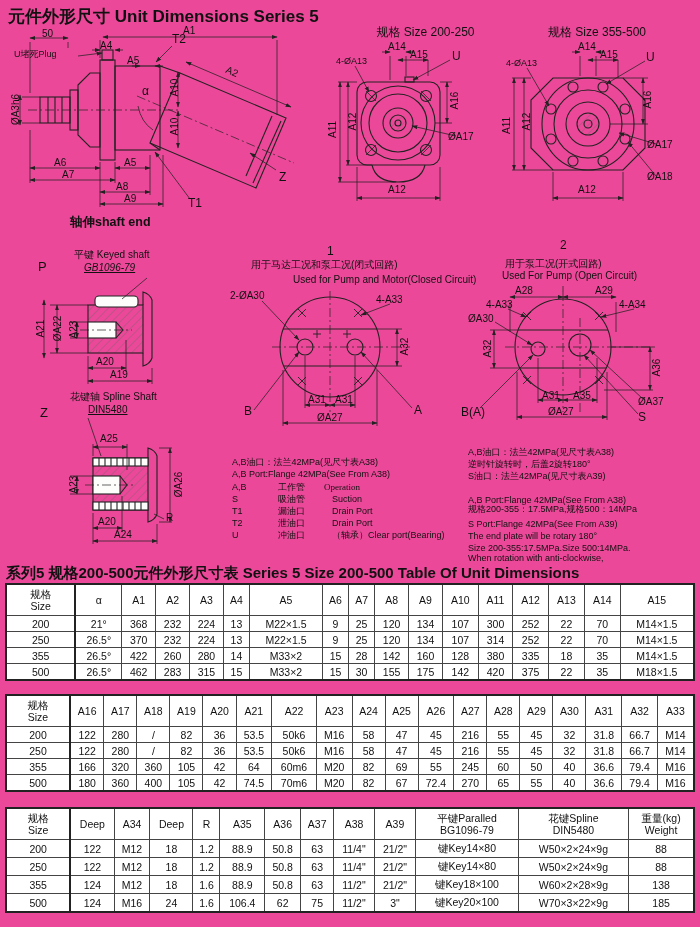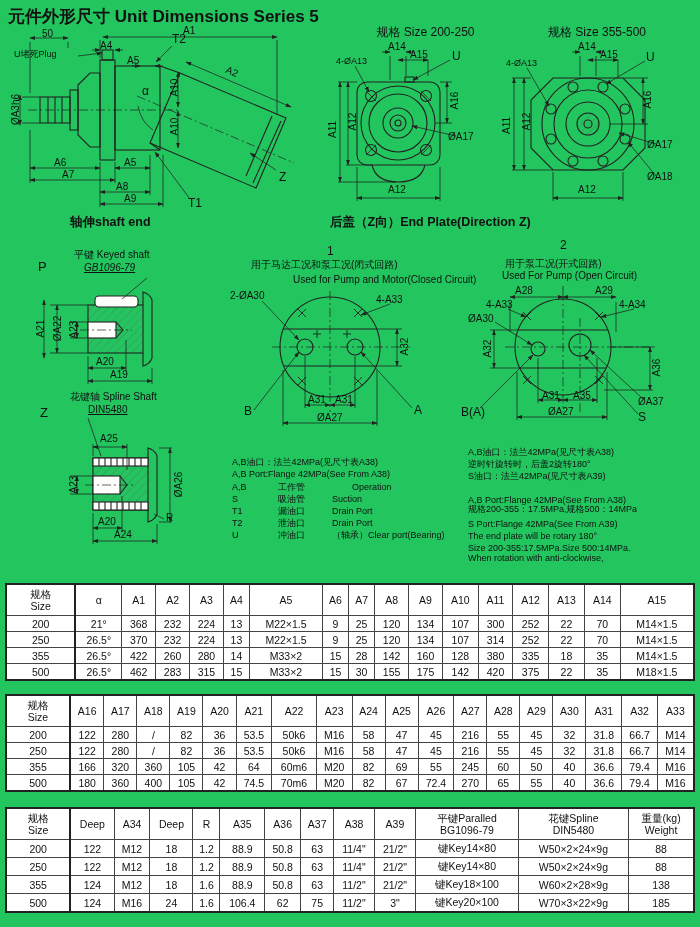--- a/index.html
+++ b/index.html
@@ -1,16 +1,16 @@
 <!DOCTYPE html>
 <html><head>
 <meta charset="utf-8">
 <style>
   html,body{margin:0;padding:0;background:#e8e8e8;}
-  #page{position:relative;width:700px;height:927px;background:#22c55e;font-family:"Liberation Sans",sans-serif;color:#111;overflow:hidden;}
+  #page{position:relative;width:700px;height:927px;background:#ec4899;font-family:"Liberation Sans",sans-serif;color:#111;overflow:hidden;}
   #linework{position:absolute;left:0;top:0;}
   .lb{position:absolute;font-size:10px;white-space:nowrap;color:#111;line-height:11px;}
   .rot{transform:rotate(-90deg);transform-origin:center;width:34px;text-align:center;}
   .rot23{transform:rotate(23deg);transform-origin:center;}
   .big{font-size:12px;}
   .sm{font-size:9px;}
   .tt{font-size:12px;text-align:center;}
   .cap{font-weight:bold;font-size:12.5px;text-align:left;}
   .und{text-decoration:underline;}
   #page-title{position:absolute;left:8px;top:5px;font-size:17px;font-weight:bold;}
@@ -329,20 +329,21 @@
   <line x1="611" y1="347" x2="653" y2="347"></line>
         <line x1="604" y1="390" x2="653" y2="390"></line>
   <line x1="650" y1="347" x2="650" y2="390" marker-start="url(#ar)" marker-end="url(#ar)"></line>
   <line x1="643" y1="399" x2="590" y2="350" marker-end="url(#ar)"></line>
   <line x1="638" y1="414" x2="584" y2="355" marker-end="url(#ar)"></line>
   <line x1="480" y1="408" x2="533" y2="355" marker-end="url(#ar)"></line>
 </g>
 </svg>
 
 <div id="page-title">元件外形尺寸 Unit Dimensions Series 5</div>
+<div id="section-title">系列5 规格200-500元件外形尺寸表 Series 5 Size 200-500 Table Of Unit Dimensions</div>
 
 <div class="lb" style="left:42px;top:28px;">50</div>
 <div class="lb" style="left:183px;top:25px;">A1</div>
 <div class="lb" style="left:100px;top:40px;">A4</div>
 <div class="lb" style="left:127px;top:55px;">A5</div>
 <div class="lb big" style="left:172px;top:34px;">T2</div>
 <div class="lb rot23" style="left:226px;top:66px;">A2</div>
 <div class="lb sm" style="left:14px;top:49px;">U堵死Plug</div>
 <div class="lb rot" style="left:-2px;top:104px;">ØA3h6</div>
 <div class="lb big" style="left:142px;top:86px;">α</div>
@@ -360,21 +361,20 @@
 <div class="lb tt" style="left:343px;top:27px;width:165px;">规格 Size 200-250</div>
 <div class="lb sm" style="left:336px;top:56px;">4-ØA13</div>
 <div class="lb" style="left:388px;top:41px;">A14</div>
 <div class="lb" style="left:410px;top:49px;">A15</div>
 <div class="lb big" style="left:452px;top:51px;">U</div>
 <div class="lb rot" style="left:315px;top:124px;">A11</div>
 <div class="lb rot" style="left:335px;top:116px;">A12</div>
 <div class="lb rot" style="left:437px;top:95px;">A16</div>
 <div class="lb" style="left:448px;top:131px;">ØA17</div>
 <div class="lb" style="left:388px;top:184px;">A12</div>
-<div class="lb cap" style="left:330px;top:217px;width:240px;">后盖（Z向）End Plate(Direction Z)</div>
 
 <div class="lb tt" style="left:513px;top:27px;width:168px;">规格 Size 355-500</div>
 <div class="lb sm" style="left:506px;top:58px;">4-ØA13</div>
 <div class="lb" style="left:578px;top:41px;">A14</div>
 <div class="lb" style="left:600px;top:49px;">A15</div>
 <div class="lb big" style="left:646px;top:52px;">U</div>
 <div class="lb rot" style="left:489px;top:120px;">A11</div>
 <div class="lb rot" style="left:509px;top:116px;">A12</div>
 <div class="lb rot" style="left:630px;top:94px;">A16</div>
 <div class="lb" style="left:647px;top:139px;">ØA17</div>
@@ -426,21 +426,21 @@
 <div class="lb" style="left:548px;top:406px;">ØA27</div>
 <div class="lb rot" style="left:639px;top:362px;">A36</div>
 <div class="lb" style="left:638px;top:396px;">ØA37</div>
 <div class="lb big" style="left:638px;top:412px;">S</div>
 <div class="lb big" style="left:461px;top:407px;">B(A)</div>
 
 <div class="note" style="left:232px;top:456px;">A,B油口：法兰42MPa(见尺寸表A38)</div>
 <div class="note" style="left:232px;top:468px;">A,B Port:Flange 42MPa(See From A38)</div>
 <div class="note" style="left:232px;top:481px;">A,B</div>
 <div class="note" style="left:278px;top:481px;">工作管</div>
-<div class="note" style="left:352px;top:481px;">Operation</div>
+<div class="note" style="left:324px;top:481px;font-family:Liberation Serif, serif;">Operation</div>
 <div class="note" style="left:232px;top:493px;">S</div>
 <div class="note" style="left:278px;top:493px;">吸油管</div>
 <div class="note" style="left:332px;top:493px;">Suction</div>
 <div class="note" style="left:232px;top:505px;">T1</div>
 <div class="note" style="left:278px;top:505px;">漏油口</div>
 <div class="note" style="left:332px;top:505px;">Drain Port</div>
 <div class="note" style="left:232px;top:517px;">T2</div>
 <div class="note" style="left:278px;top:517px;">泄油口</div>
 <div class="note" style="left:332px;top:517px;">Drain Port</div>
 <div class="note" style="left:232px;top:529px;">U</div>

